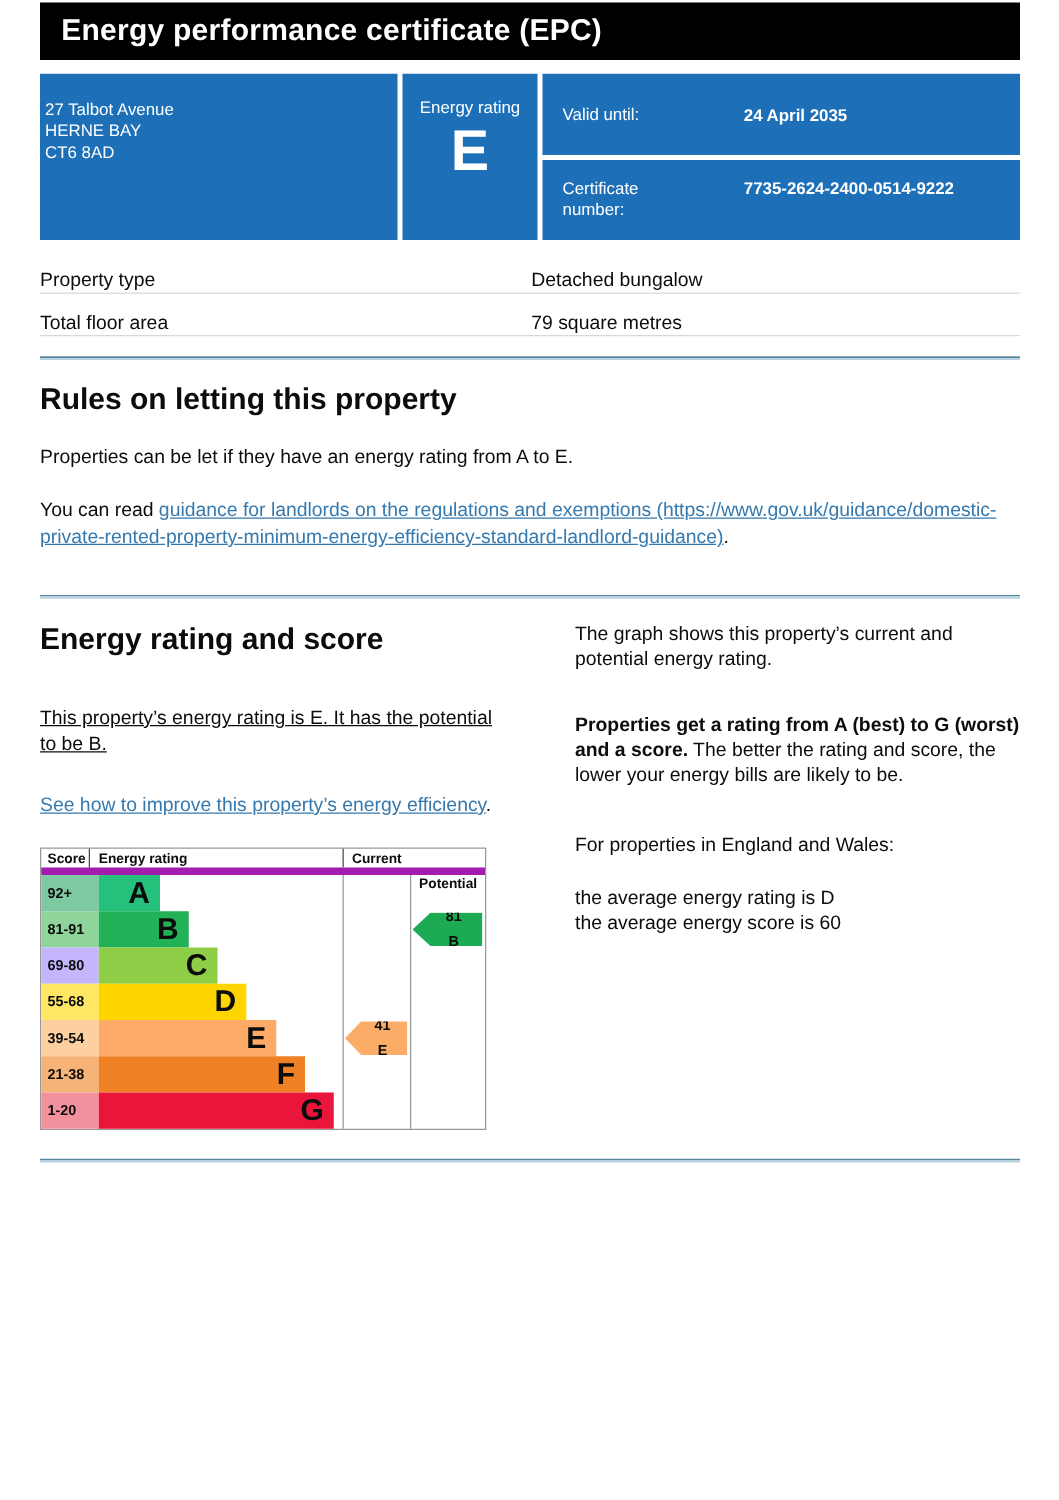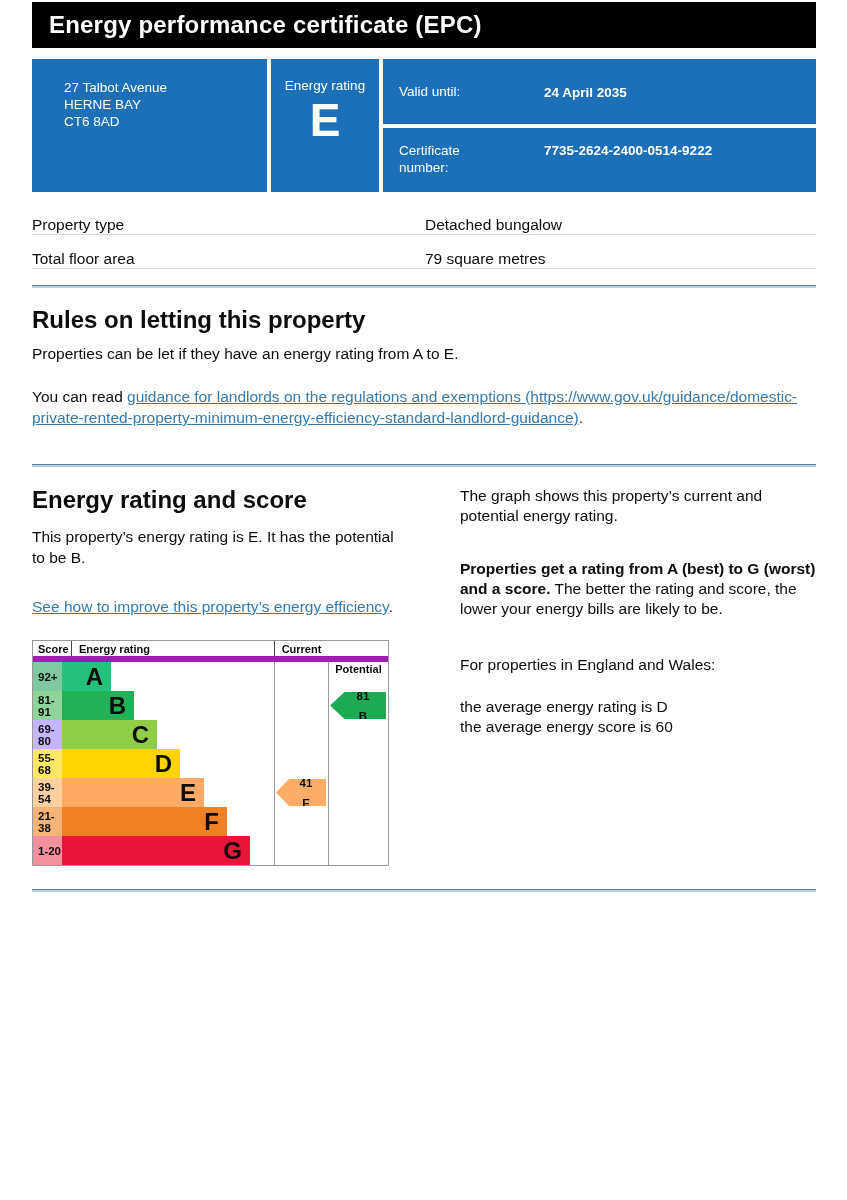--- a/index.html
+++ b/index.html
@@ -12,21 +12,21 @@
   .page { width:784px; margin:0 31px 0 32px; padding-top:2px; }
 
   
   .masthead { background:#000; height:46px; display:flex; align-items:center;
               padding-left:17px; margin-bottom:11px; }
   .masthead h1 { color:#fff; font-size:24px; font-weight:bold; letter-spacing:0.2px; }
 
   
   .summary { display:flex; gap:4px; height:133px; margin-bottom:9px; }
   .summary > div { background:#1d70b8; color:#fff; }
-  .address-panel { width:235px; padding:20px 32px; font-size:13.5px; line-height:17px; }
+  .address-panel { width:286px; padding:20px 4px; font-size:13.5px; line-height:17px; }
   .rating-panel { width:108px; text-align:center; padding-top:19px; }
   .rating-panel .rating-label { font-size:13.5px; }
   .rating-panel .rating-letter { font-size:46px; font-weight:bold; line-height:50px; margin-top:2px; }
   .details-panel { flex:1; background:transparent !important; display:flex; flex-direction:column; gap:4px; }
   .detail-row { background:#1d70b8; display:flex; padding:0 16px; }
   .detail-row.valid { height:65px; align-items:center; }
   .detail-row.cert { flex:1; align-items:flex-start; padding-top:14px; }
   .detail-label { width:145px; padding-right:45px; font-size:13.5px; line-height:17px; flex:none; }
   .detail-value { font-weight:bold; font-size:13.5px; padding-top:1px; }
 
@@ -36,50 +36,50 @@
 
   
   .rule { height:3px; border:0;
           background:linear-gradient(to bottom,#5c86a0 0 34%,#b9d2e0 34% 100%); }
   .rule.r1 { margin-top:16px; }
   .rule.r2 { margin-top:36px; }
   .rule.r3 { margin-top:23px; }
 
   h2 { font-size:24px; font-weight:bold; margin-top:18px; }
   .rules-section p { line-height:21px; }
-  .rules-section .p1 { margin-top:9px; }
+  .rules-section .p1 { margin-top:21px; }
   .rules-section .p2 { margin-top:22px; }
   a { color:#3579ae; text-decoration:underline; }
   .suffix { color:#0b0c0c; }
 
   
   .twocol { display:flex; gap:36px; margin-top:19px; }
   .col-left { width:392px; }
   .col-left h2 { margin-top:0; }
   .col-left p { max-width:372px; line-height:21px; }
-  .col-left .p1 { margin-top:12px; }
+  .col-left .p1 { margin-top:38px;text-decoration:underline; }
   .col-left .plink { margin-top:28px; }
   .col-right { flex:1; }
   .col-right p { line-height:20px; }
   .col-right .rp2 { margin-top:33px; }
   .col-right .rp3 { margin-top:36px; }
   .col-right .rp4 { margin-top:22px; }
 
   
   .epc-chart { width:357px; border:1px solid #999; margin-top:23px; background:#fff; }
   .epc-head { display:flex; height:21px; align-items:center; font-weight:bold;
               font-size:11px; border-bottom:6px solid #a21caf; }
   .eh-score { width:38px; padding-left:5px; }
   .eh-rating { width:203px; padding-left:7px; border-left:1px solid #4a4a4a; align-self:stretch; display:flex; align-items:center; }
   .eh-current { width:54px; text-align:center; border-left:1px solid #4a4a4a; align-self:stretch; display:flex; align-items:center; justify-content:center; }
   .eh-potential { flex:1; text-align:right; border-left:1px solid #4a4a4a; align-self:stretch; display:flex; align-items:center; justify-content:center;margin-top:28px; }
   .epc-body { display:flex; }
   .col-bands { width:241px; }
   .band-row { display:flex; height:29px; }
-  .score-cell { width:29px; padding-left:5px; font-size:11.5px; font-weight:bold;
+  .score-cell { width:46px; padding-left:5px; font-size:11.5px; font-weight:bold;
                 display:flex; align-items:center; flex:none; }
   .rating-bar { height:29px; display:flex; align-items:center; justify-content:flex-end;
                 padding-right:8px; font-size:24px; font-weight:bold; line-height:1; }
   .col-current { width:54px; border-left:1px solid #999; position:relative; }
   .col-potential { flex:1; border-left:1px solid #999; position:relative; }
   .arrow { position:absolute; left:1px; right:2px; height:27px;
            clip-path:polygon(0 50%,26% 0,100% 0,100% 100%,26% 100%);
            display:flex; align-items:center; justify-content:center; gap:8px;
            padding-left:10px; font-size:11.5px; font-weight:bold; color:#0b0c0c;flex-direction:column; }
 </style>

